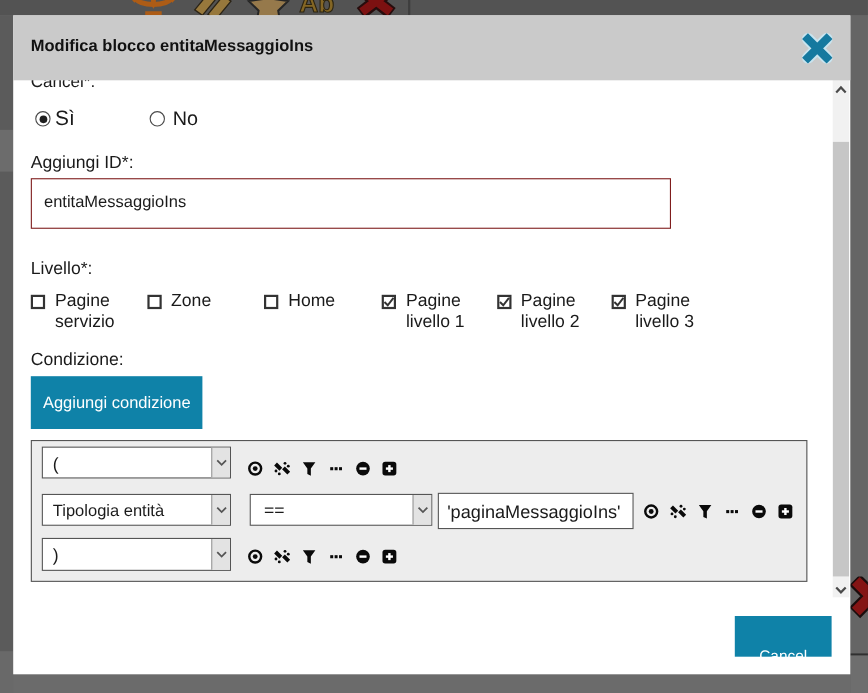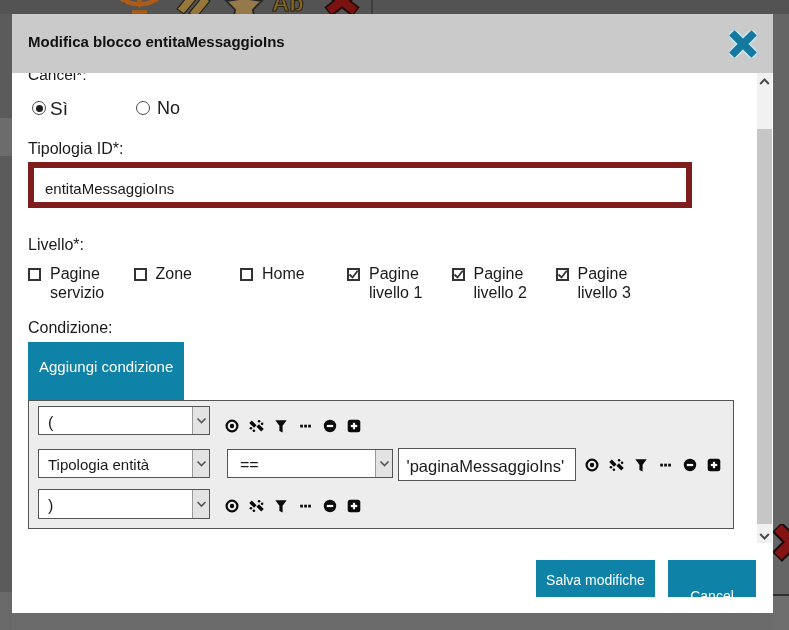--- a/index.html
+++ b/index.html
@@ -74,22 +74,22 @@
   </div>
 
   <div class="lbl" style="left:16px;top:52.5px;font-size:15.5px;line-height:15.5px">Cancel*:</div>
 
   <div class="abs" style="left:20px;top:87px;width:14px;height:14px;border:1.5px solid #4a4a4a;border-radius:50%;background:#fff"></div>
   <div class="abs" style="left:23.5px;top:90.5px;width:7px;height:7px;border-radius:50%;background:#1e1e1e"></div>
   <div class="lbl" style="left:38px;top:86.7px;font-size:19px;line-height:15px">Sì</div>
   <div class="abs" style="left:124px;top:87px;width:14px;height:14px;border:1.5px solid #4a4a4a;border-radius:50%;background:#fff"></div>
   <div class="lbl" style="left:145px;top:86.7px;font-size:18px;line-height:15px">No</div>
 
-  <div class="lbl" style="left:16px;top:126.5px">Tipologia ID*:</div>
-  <div class="abs" style="left:16px;top:148px;width:664px;height:46px;border:6px solid #7f1d1d;background:#fff">
+  <div class="lbl" style="left:16px;top:126.5px">Aggiungi ID*:</div>
+  <div class="abs" style="left:16px;top:148px;width:582px;height:46px;border:1px solid #7f1d1d;background:#fff">
     <div class="lbl" style="left:11px;top:13px;font-size:15px;line-height:15px">entitaMessaggioIns</div>
   </div>
 
   <div class="lbl" style="left:16px;top:223px">Livello*:</div>
 
   <div class="abs" style="left:16px;top:250px;width:716px;height:48px">
     <div class="cb" style="left:0px;top:4px"></div>
     <div class="lbl" style="left:22px;top:0px;line-height:19px">Pagine<br>servizio</div>
     <div class="cb" style="left:105.5px;top:4px"></div>
     <div class="lbl" style="left:127.5px;top:0px;line-height:19px">Zone</div>
@@ -106,21 +106,21 @@
       </svg>
     <div class="lbl" style="left:445.5px;top:0px;line-height:19px">Pagine<br>livello 2</div>
     <div class="cb" style="left:527.5px;top:4px"></div>
     <svg class="abs" style="left:527.5px;top:4px" width="13" height="13">
         <path d="M2.5 6.5 L5.5 9.5 L10.7 2.8" stroke="#333" stroke-width="1.8" fill="none"></path>
       </svg>
     <div class="lbl" style="left:549.5px;top:0px;line-height:19px">Pagine<br>livello 3</div>
   </div>
 
   <div class="lbl" style="left:16px;top:306px">Condizione:</div>
-  <div class="abs teal" style="left:16px;top:328px;width:156px;height:64px">
+  <div class="abs teal" style="left:16px;top:328px;width:156px;height:48px">
     <div class="lbl" style="left:11px;top:16.5px;color:#fff;font-size:15px;line-height:15px">Aggiungi condizione</div>
   </div>
 
   <div class="abs" style="left:16px;top:386px;width:706px;height:129px;background:#ededed;border:1px solid #555">
 
     <div class="selbox" style="left:9px;top:5px;width:172px;height:29px">
       <div class="lbl" style="left:9px;top:8px">(</div>
       <div class="arr"><svg width="17" height="27">
             <path d="M4.5 11.5 L8.5 15.5 L12.5 11.5" stroke="#555" stroke-width="1.6" fill="none"></path>
           </svg></div>
@@ -219,20 +219,17 @@
   </div>
 
   <div class="abs" style="left:0;top:0;width:761px;height:59px;background:#cacaca">
     <div class="lbl" style="left:16px;top:20.4px;font-size:15px;line-height:15px;font-weight:bold;color:#111">Modifica blocco entitaMessaggioIns</div>
     <svg class="abs" style="left:717px;top:16px" width="28" height="28" viewBox="0 0 28 28">
       <path d="M5.5 5.5 L22.5 22.5 M5.5 22.5 L22.5 5.5" stroke="#c8e4ef" stroke-width="11" stroke-linecap="round"></path>
       <path d="M5.5 5.5 L22.5 22.5 M5.5 22.5 L22.5 5.5" stroke="#15799f" stroke-width="7.5" stroke-linecap="square"></path>
     </svg>
   </div>
 
-  <div class="abs teal" style="left:524px;top:546px;width:119px;height:37px;color:#fff;font-size:14px;text-align:center">
-    <div style="margin-top:13px;line-height:14px">Salva modifiche</div>
-  </div>
   <div class="abs teal" style="left:656px;top:546px;width:88px;height:37px;color:#fff;font-size:14px;text-align:center">
     <div style="margin-top:29px;line-height:14px">Cancel</div>
   </div>
 
 </div>
 
 </body></html>

